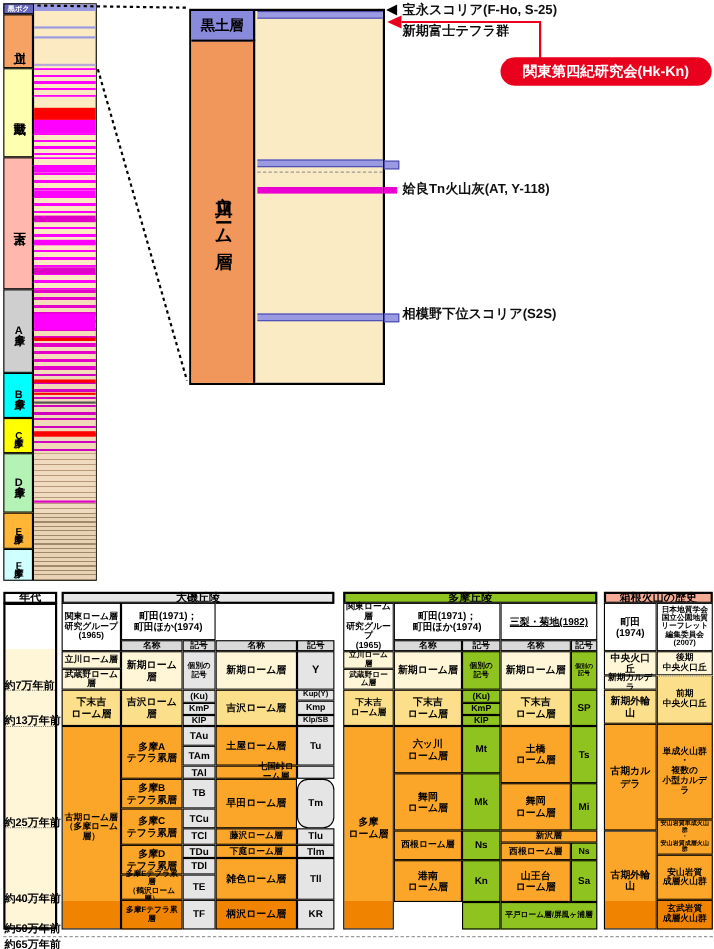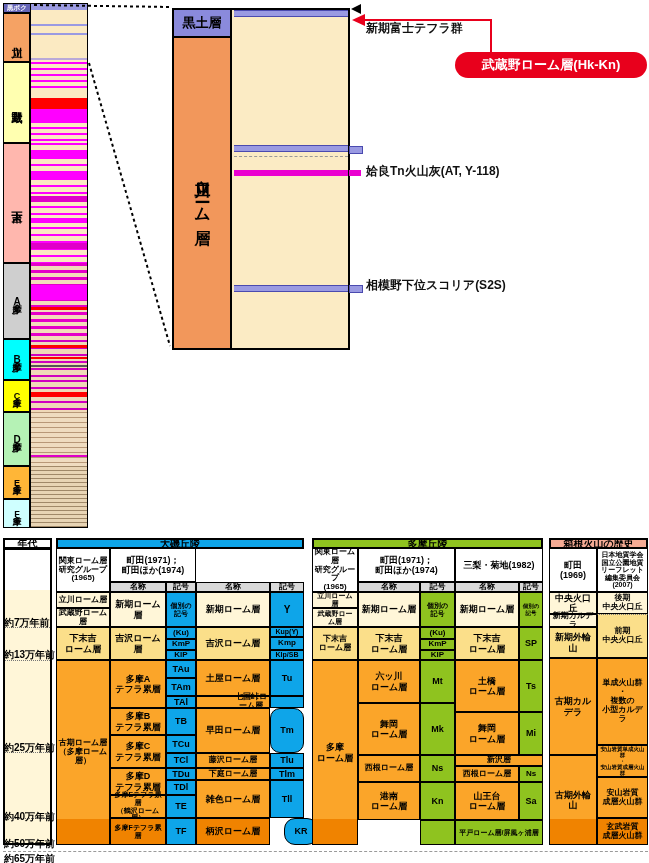--- a/index.html
+++ b/index.html
@@ -2,21 +2,21 @@
 <html><head>
 <meta charset="utf-8">
 <style>
   html,body{margin:0;padding:0;background:#fff;}
   #stage{position:relative;width:649px;height:863px;background:#fff;overflow:hidden;
          font-family:"Liberation Sans","DejaVu Sans",sans-serif;}
   
   .c{position:absolute;box-sizing:border-box;border:1px solid #000;display:flex;align-items:center;
      justify-content:center;text-align:center;white-space:pre-line;font-weight:700;font-size:9px;
      line-height:1.12;color:#000;padding:0 1px;}
-  .teal{background:#0ea5e9}.grn{background:#8FC31F}.sal{background:#F5AB94}.gry{background:#D9D9D9}
+  .teal{background:#e5e5e5}.grn{background:#8FC31F}.sal{background:#F5AB94}.gry{background:#D9D9D9}
   .crm{background:#FFF6D8}.yel{background:#FBDF8A}.org{background:#FBA529}.dko{background:#F08300}
   .wht{background:#fff}
   .fs55{font-size:5.5px}.fs7{font-size:7px}.fs8{font-size:8px}
   .fs10{font-size:10px}
   .b2{border-width:2px}
   .era{position:absolute;left:4px;font-weight:700;font-size:10px;color:#000;white-space:nowrap;z-index:6}
   .dotline{position:absolute;border-top:1px dotted #777;z-index:5}
   
   .lab{position:absolute;left:3px;width:27px;box-sizing:border-box;border:1px solid #000;display:flex;
        align-items:center;justify-content:center;writing-mode:vertical-rl;text-orientation:upright;
@@ -77,24 +77,25 @@
   <div class="stripe" style="left:234px;top:10px;width:114px;height:7px;background:#9A9AE2;border-top:1px solid #4A4AAF;border-bottom:1px solid #4A4AAF;"></div>
   <div class="stripe" style="left:234px;top:145px;width:114px;height:7px;background:#9A9AE2;border-top:1px solid #4A4AAF;border-bottom:1px solid #4A4AAF;"></div>
   <div class="stripe" style="left:234px;top:156px;width:114px;height:0;border-top:1px dashed #999;"></div>
   <div class="stripe" style="left:234px;top:170px;width:114px;height:6px;background:#EA00D0;"></div>
   <div class="stripe" style="left:234px;top:285px;width:114px;height:7px;background:#9A9AE2;border-top:1px solid #4A4AAF;border-bottom:1px solid #4A4AAF;"></div>
 
   <div class="tick" style="top:146px;background:#9A9AE2;border:1px solid #4A4AAF;"></div>
   <div class="tick" style="top:170px;background:#EA00D0;"></div>
   <div class="tick" style="top:285px;background:#9A9AE2;border:1px solid #4A4AAF;"></div>
 
+  <div class="ann" style="top:1px;">宝永スコリア(F-Ho, S-25)</div>
   <div class="ann" style="top:20px;">新期富士テフラ群</div>
   <div class="ann" style="top:163px;">姶良Tn火山灰(AT, Y-118)</div>
   <div class="ann" style="top:277px;">相模野下位スコリア(S2S)</div>
-  <div class="stripe" style="left:455px;top:52px;width:192px;height:26px;background:#E8001C;border-radius:13px;color:#fff;font-weight:700;font-size:13px;display:flex;align-items:center;justify-content:center;">武蔵野ローム層(Hk-Kn)</div>
+  <div class="stripe" style="left:455px;top:52px;width:192px;height:26px;background:#E8001C;border-radius:13px;color:#fff;font-weight:700;font-size:13px;display:flex;align-items:center;justify-content:center;">関東第四紀研究会(Hk-Kn)</div>
 
   <svg width="649" height="863">
     <line x1="34" y1="5" x2="171" y2="7" stroke="#000" stroke-width="2" stroke-dasharray="3 3"></line>
     <line x1="89" y1="63" x2="170" y2="346" stroke="#000" stroke-width="2" stroke-dasharray="3 3"></line>
     <polygon points="351,9 361,4 361,14" fill="#000"></polygon>
     <polyline points="491,53 491,20 365,20" fill="none" stroke="#E8001C" stroke-width="2"></polyline>
     <polygon points="352,20 365,14 365,26" fill="#E8001C"></polygon>
   </svg>
 
   <div class="c wht b2 fs10" style="left:3px;top:538px;width:49px;height:11px;">年代</div>
@@ -172,29 +173,29 @@
   <div class="c teal fs10" style="left:270px;top:592px;width:34px;height:35px;">Y</div>
   <div class="c teal fs7" style="left:270px;top:627px;width:34px;height:10px;">Kup(Y)</div>
   <div class="c teal fs8" style="left:270px;top:637px;width:34px;height:13px;">Kmp</div>
   <div class="c teal fs7" style="left:270px;top:650px;width:34px;height:10px;">Klp/SB</div>
   <div class="c teal" style="left:270px;top:660px;width:34px;height:36px;">Tu</div>
   <div class="c teal" style="left:270px;top:696px;width:34px;height:12px;"></div>
   <div class="c teal" style="left:270px;top:708px;width:34px;height:45px;border-radius:10px;">Tm</div>
   <div class="c teal" style="left:270px;top:753px;width:34px;height:15px;">Tlu</div>
   <div class="c teal" style="left:270px;top:768px;width:34px;height:12px;">Tlm</div>
   <div class="c teal" style="left:270px;top:780px;width:34px;height:38px;">Tll</div>
-  <div class="c teal" style="left:284px;top:818px;width:34px;height:27px;border-radius:11px;">KR</div>
+  <div class="c teal" style="left:270px;top:818px;width:34px;height:27px;">KR</div>
 
   <div class="c grn b2 fs10" style="left:312px;top:538px;width:231px;height:11px;">多摩丘陵</div>
   <div class="c wht fs8" style="left:312px;top:548px;width:46px;height:44px;">関東ローム層
 研究グループ
 (1965)</div>
   <div class="c wht" style="left:358px;top:548px;width:97px;height:34px;">町田(1971)；
 町田ほか(1974)</div>
-  <div class="c wht" style="left:455px;top:548px;width:88px;height:34px;">三梨・菊地(1982)</div>
+  <div class="c wht" style="left:455px;top:548px;width:88px;height:34px;text-decoration:underline;">三梨・菊地(1982)</div>
   <div class="c gry fs8" style="left:358px;top:582px;width:62px;height:10px;">名称</div>
   <div class="c gry fs8" style="left:420px;top:582px;width:35px;height:10px;">記号</div>
   <div class="c gry fs8" style="left:455px;top:582px;width:64px;height:10px;">名称</div>
   <div class="c gry fs8" style="left:519px;top:582px;width:24px;height:10px;">記号</div>
 
   <div class="c crm fs7" style="left:312px;top:592px;width:46px;height:16px;">立川ローム層</div>
   <div class="c crm fs7" style="left:312px;top:608px;width:46px;height:19px;">武蔵野ローム層</div>
   <div class="c yel fs8" style="left:312px;top:627px;width:46px;height:33px;">下末吉
 ローム層</div>
   <div class="c" style="left:312px;top:660px;width:46px;height:185px;background:linear-gradient(180deg,#FBA529 0 158px,#F08300 158px);">多摩
@@ -238,21 +239,21 @@
   <div class="c grn fs55" style="left:519px;top:592px;width:24px;height:35px;">個別の
 記号</div>
   <div class="c grn" style="left:519px;top:627px;width:24px;height:33px;">SP</div>
   <div class="c grn" style="left:519px;top:660px;width:24px;height:52px;">Ts</div>
   <div class="c grn" style="left:519px;top:712px;width:24px;height:43px;">Mi</div>
   <div class="c grn fs8" style="left:519px;top:766px;width:24px;height:16px;">Ns</div>
   <div class="c grn" style="left:519px;top:782px;width:24px;height:38px;">Sa</div>
 
   <div class="c sal b2 fs10" style="left:549px;top:538px;width:99px;height:11px;">箱根火山の歴史</div>
   <div class="c wht" style="left:549px;top:548px;width:48px;height:44px;">町田
-(1969)</div>
+(1974)</div>
   <div class="c wht fs7" style="left:597px;top:548px;width:51px;height:44px;line-height:1.08;">日本地質学会
 国立公園地質
 リーフレット
 編集委員会
 (2007)</div>
 
   <div class="c crm" style="left:549px;top:592px;width:48px;height:22px;">中央火口丘</div>
   <div class="c crm fs8" style="left:549px;top:614px;width:48px;height:13px;">新期カルデラ</div>
   <div class="c yel" style="left:549px;top:627px;width:48px;height:31px;">新期外輪山</div>
   <div class="c org" style="left:549px;top:658px;width:48px;height:97px;">古期カルデラ</div>

